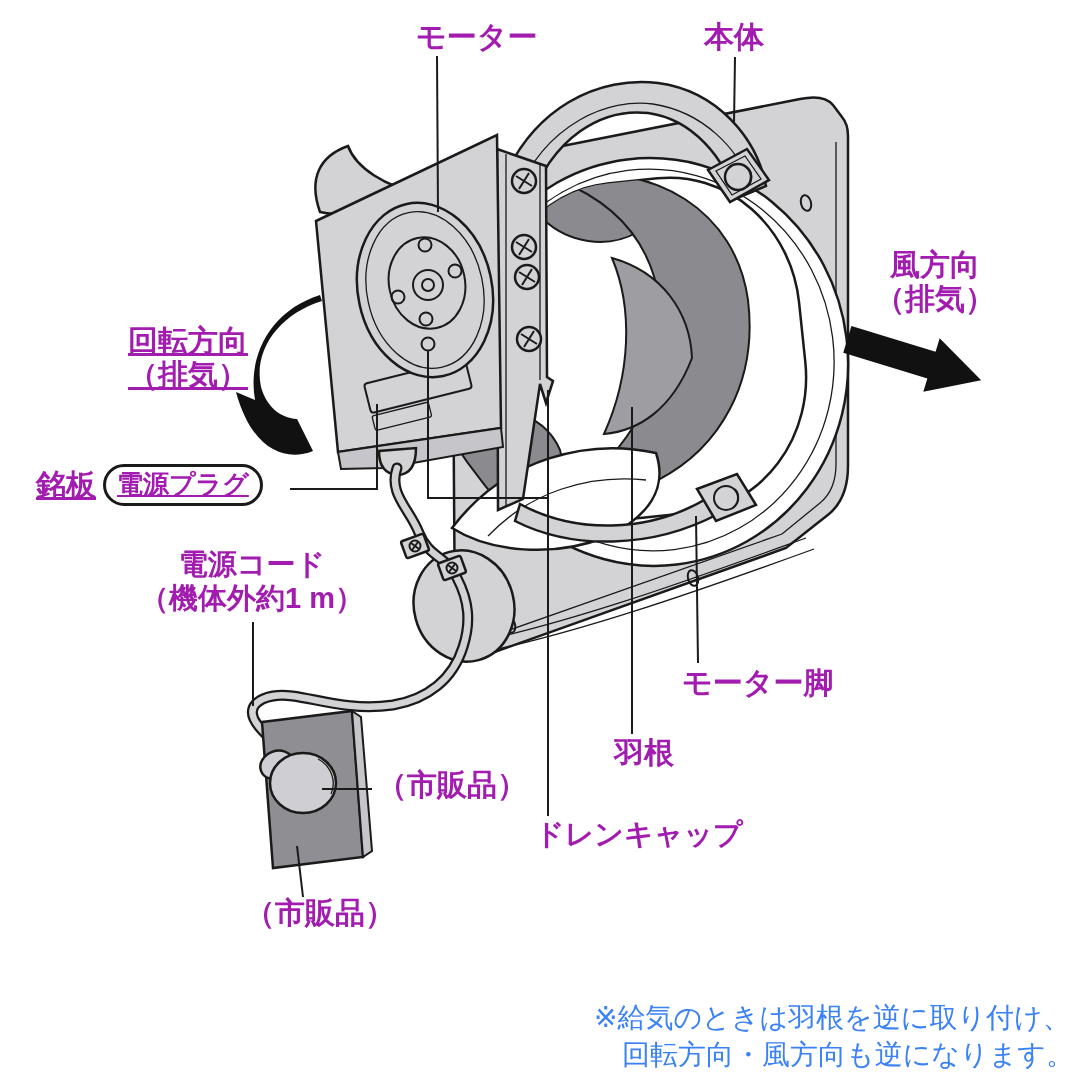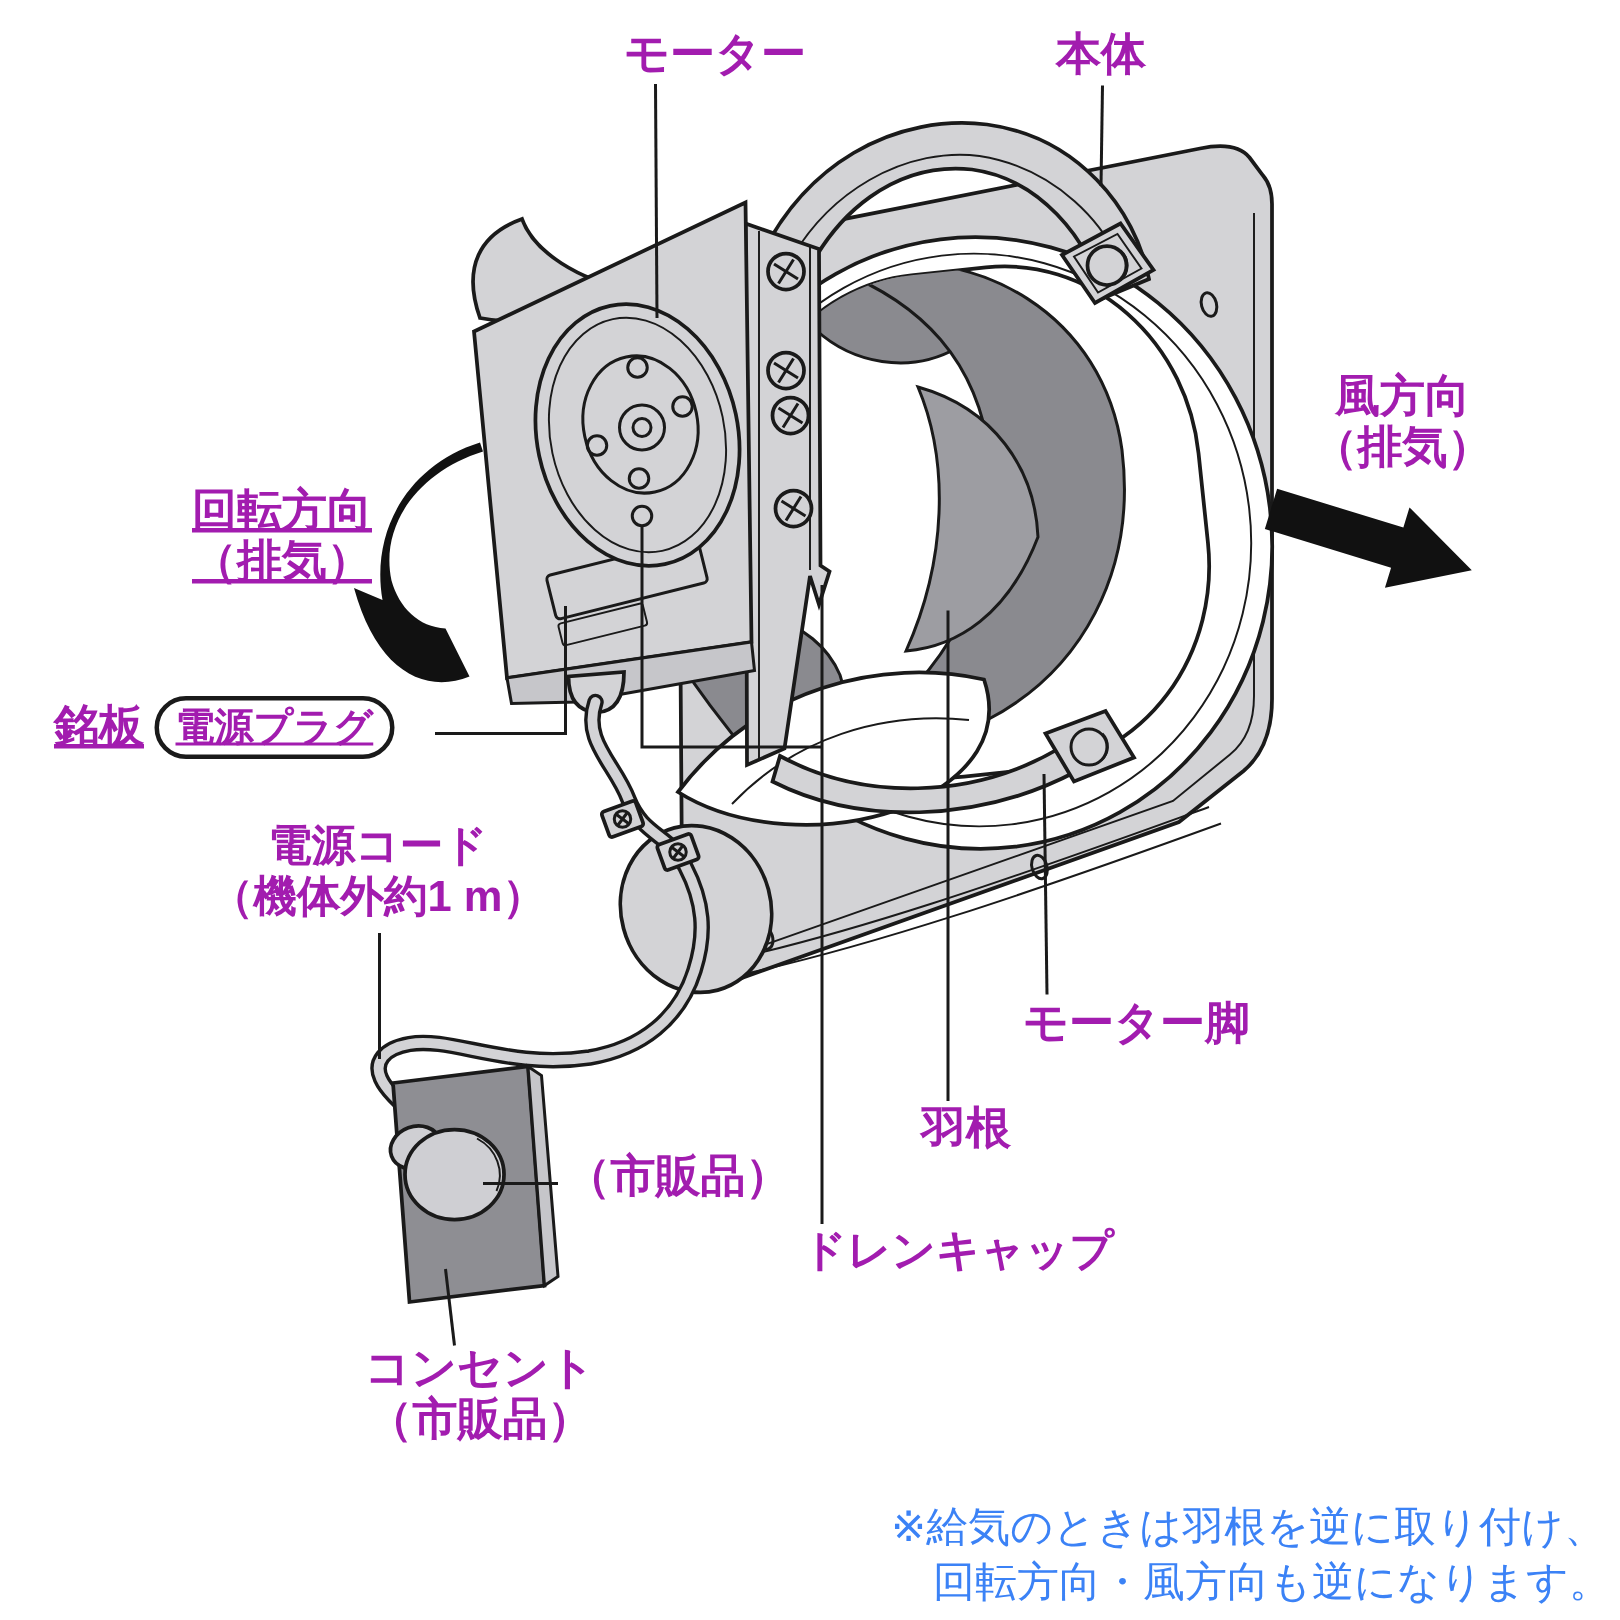--- a/index.html
+++ b/index.html
@@ -216,21 +216,20 @@
 <div class="label center" style="left:140px;top:547px;width:224px;font-size:29px;">
   <div>電源コード</div>
   <div>（機体外約1 m）</div>
 </div>
 
 <div class="label center" style="left:372px;top:768px;width:160px;">
   <div>（市販品）</div>
 </div>
 
 <div class="label center" style="left:240px;top:896px;width:160px;">
-  <div>コンセント</div>
   <div>（市販品）</div>
 </div>
 
 <div class="label" style="left:682px;top:666px;">モーター脚</div>
 
 <div class="label" style="left:614px;top:736px;">羽根</div>
 
 <div class="label" style="left:535px;top:817px;font-size:29px;">ドレンキャップ</div>
 
 <div class="note">

